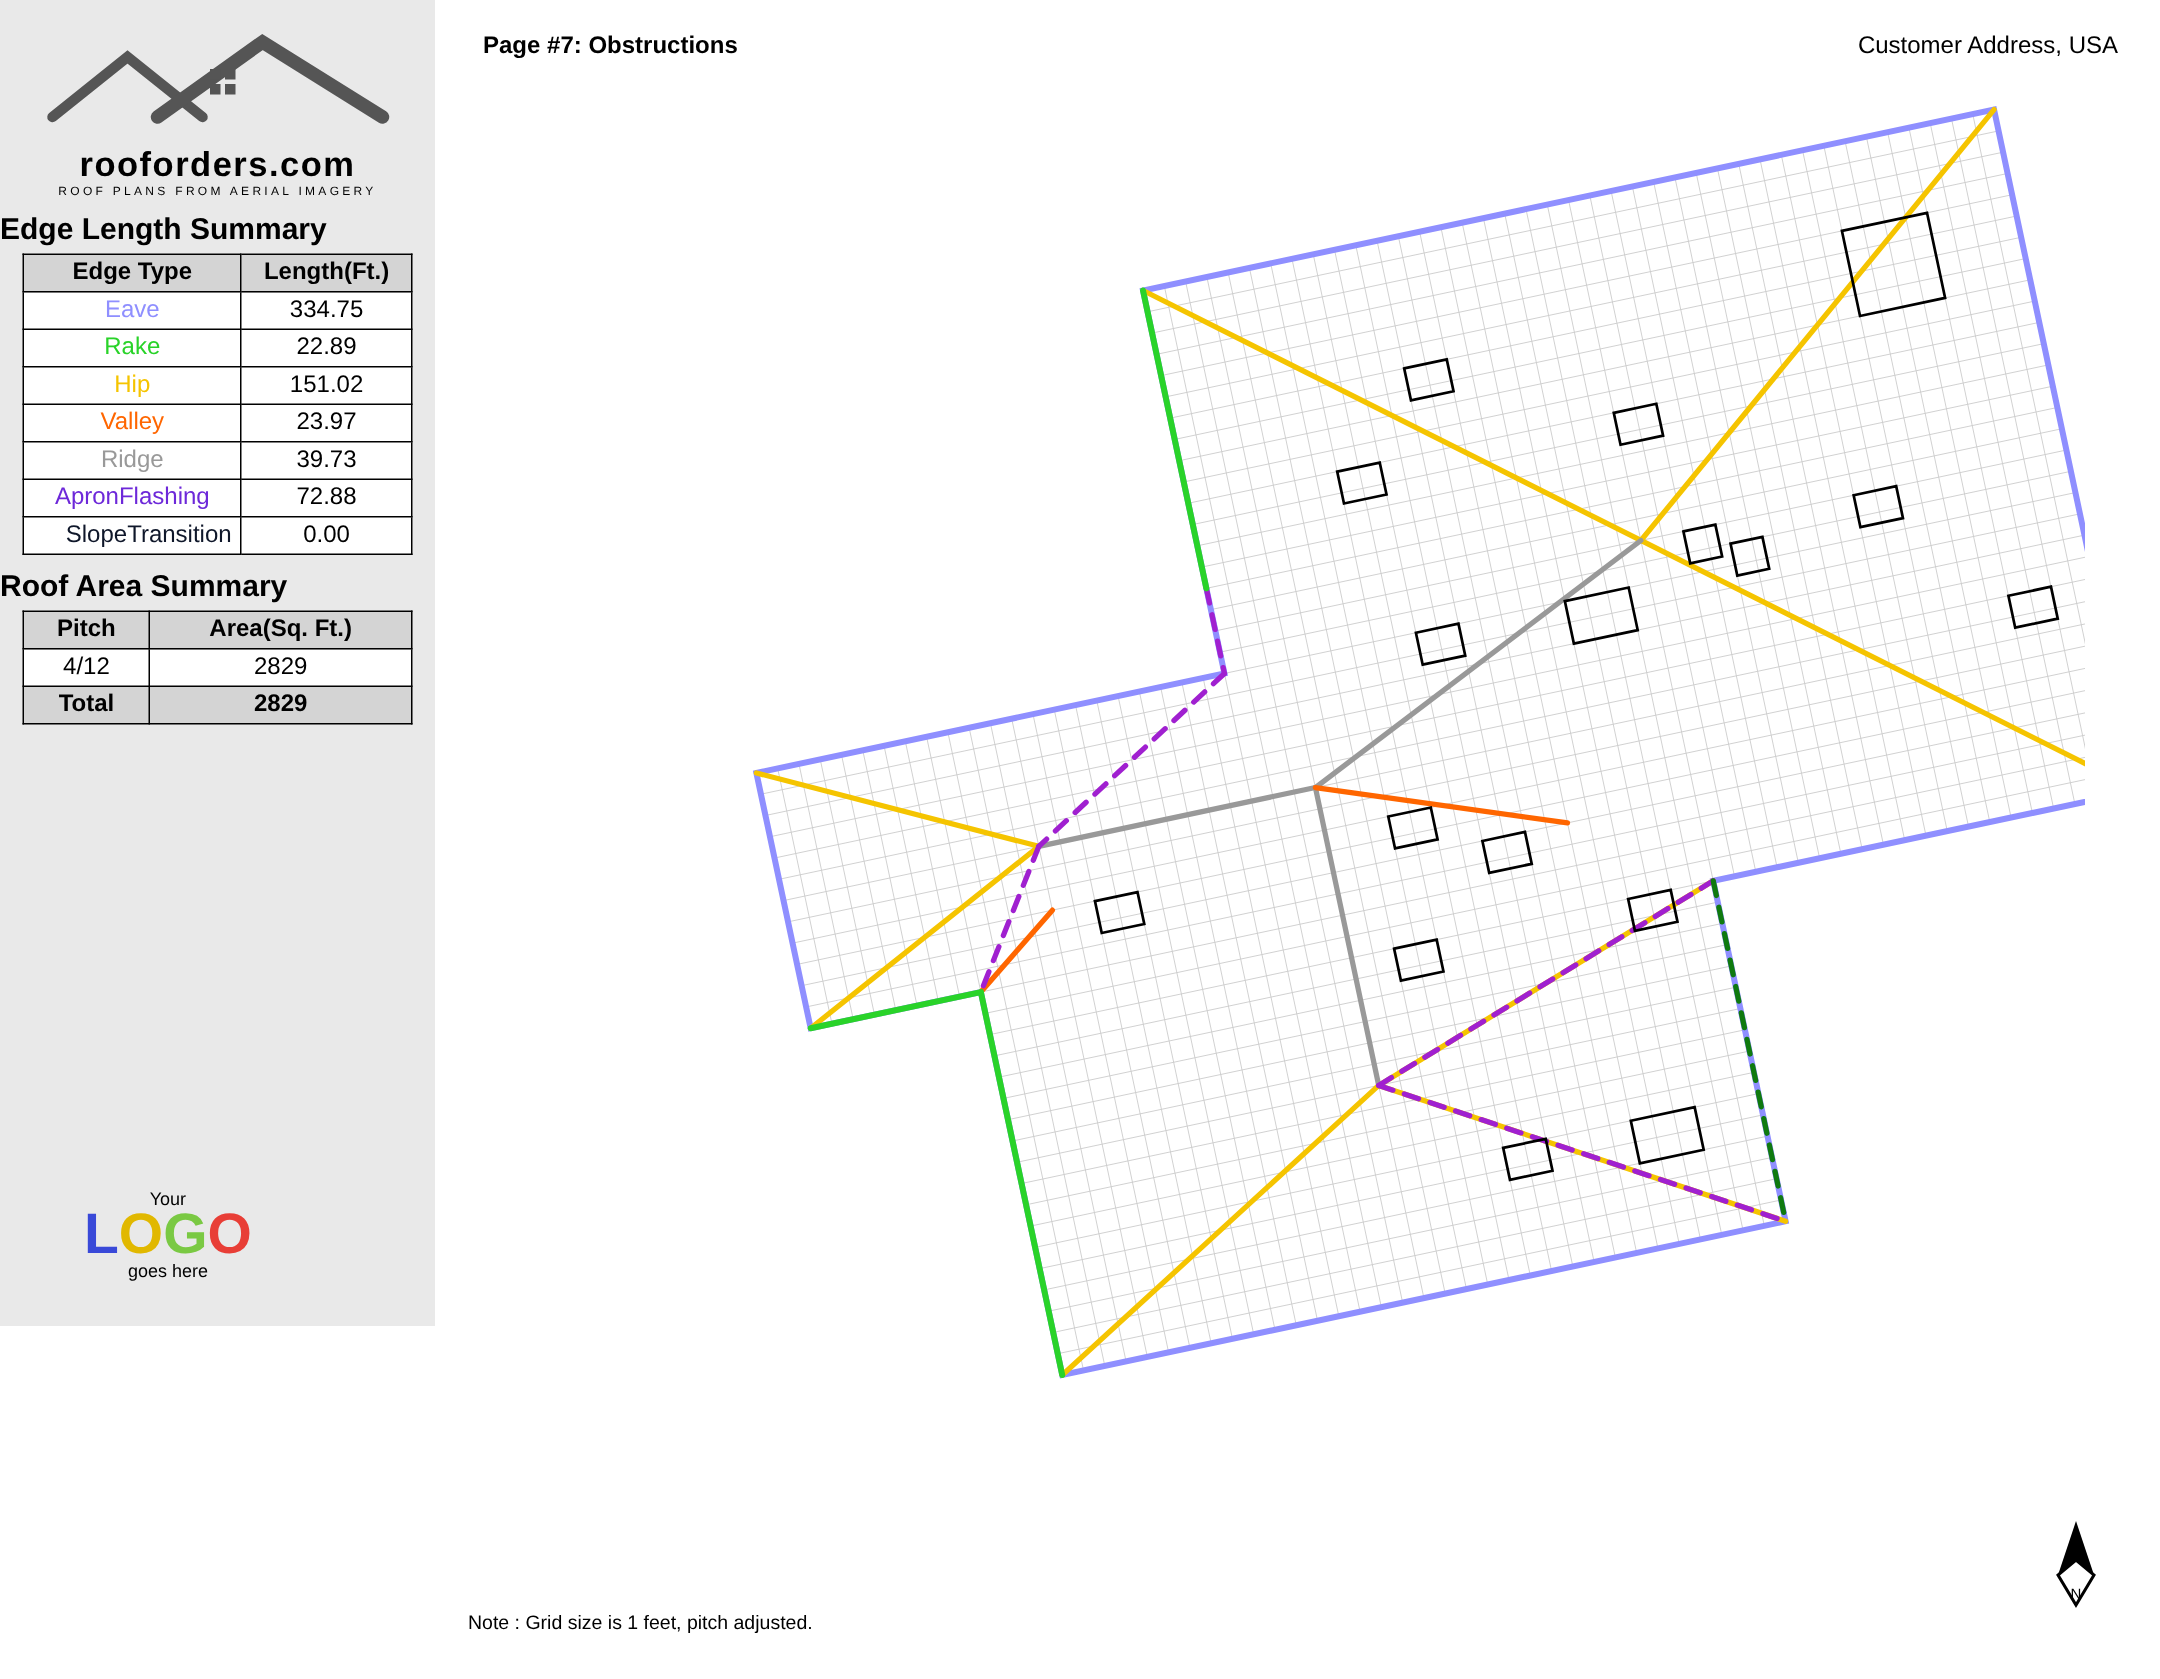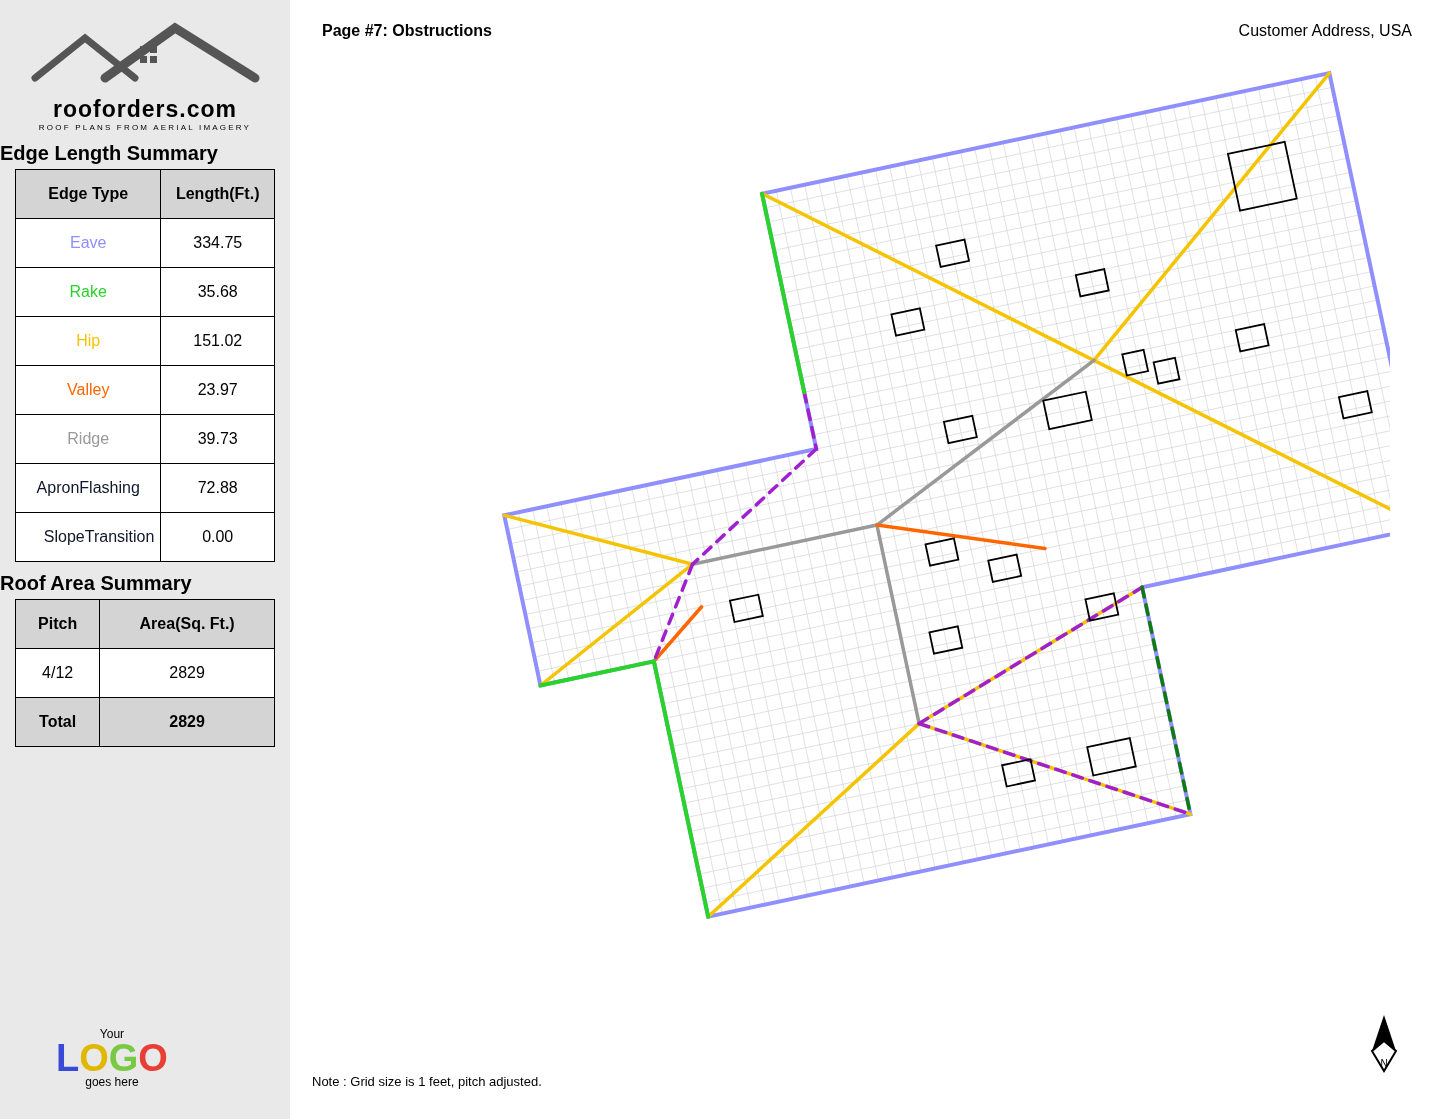--- a/index.html
+++ b/index.html
@@ -1,24 +1,24 @@
 <!DOCTYPE html>
 <html><head>
 <meta charset="utf-8">
 <style>
   html,body{margin:0;padding:0;background:#fff;font-family:Arial,Helvetica,sans-serif;}
   .page{width:1440px;height:1119px;position:relative;background:#fff;}
-  .sidebar{position:absolute;left:0;top:0;width:290px;height:1119px;background:#e9e9e9;}
+  .sidebar{position:absolute;left:0;top:0;width:290px;height:884px;background:#e9e9e9;}
   .logo{margin:18px auto 10px auto;text-align:center;}
   .logo svg{display:block;margin:0 auto;}
   .logo-text{font-family:Arial,Helvetica,sans-serif;font-weight:bold;font-size:23px;letter-spacing:1px;color:#000;margin-top:-2px;}
   .logo-sub{font-size:8px;letter-spacing:2.2px;color:#000;text-transform:uppercase;}
   .section-title{text-align:left;font-weight:bold;font-size:20px;margin-top:10px;margin-bottom:4px;}
   table{border-collapse:collapse;margin:0 auto;width:260px;background:#fff;}
-  th,td{border:1px solid #000;padding:15px 6px;font-size:16px;text-align:center;}
+  th,td{border:1px solid #000;padding:3px 6px;font-size:16px;text-align:center;}
   th{background:#d4d4d4;font-weight:bold;}
   .footer-logo{position:absolute;left:56px;bottom:30px;text-align:center;font-size:11px;}
   .footer-logo .your{display:block;font-size:12px;margin-bottom:-2px;}
   .footer-logo .big{font-size:38px;font-weight:bold;line-height:1;}
   .footer-logo .L{color:#3949d8;}
   .footer-logo .O1{color:#e1b800;}
   .footer-logo .G{color:#7ac943;}
   .footer-logo .O2{color:#e83e36;}
   .footer-logo .goes{display:block;font-size:12px;margin-top:-2px;}
   .main{position:absolute;left:290px;top:0;right:0;bottom:0;}
@@ -54,36 +54,36 @@
         <th>Length(Ft.)</th>
       </tr>
         </thead>
       <tbody id="edge-tbody">
           <tr>
             <td style="color: rgb(143, 143, 255);">Eave</td>
             <td>334.75</td>
           </tr>
           <tr>
             <td style="color: rgb(41, 211, 41);">Rake</td>
-            <td>35.68</td>
+            <td>22.89</td>
           </tr>
           <tr>
             <td style="color: rgb(245, 196, 0);">Hip</td>
             <td>151.02</td>
           </tr>
           <tr>
             <td style="color: rgb(255, 102, 0);">Valley</td>
             <td>23.97</td>
           </tr>
           <tr>
             <td style="color: rgb(153, 153, 153);">Ridge</td>
             <td>39.73</td>
           </tr>
           <tr>
-            <td style="color: #0f172a;">ApronFlashing</td>
+            <td style="color: #6d28d9;">ApronFlashing</td>
             <td>72.88</td>
           </tr>
           <tr>
             <td style="color: #0f172a; text-align: right;">SlopeTransition</td>
             <td>0.00</td>
           </tr>
         </tbody>
     </table>
 
     <div class="section-title">Roof Area Summary</div>

